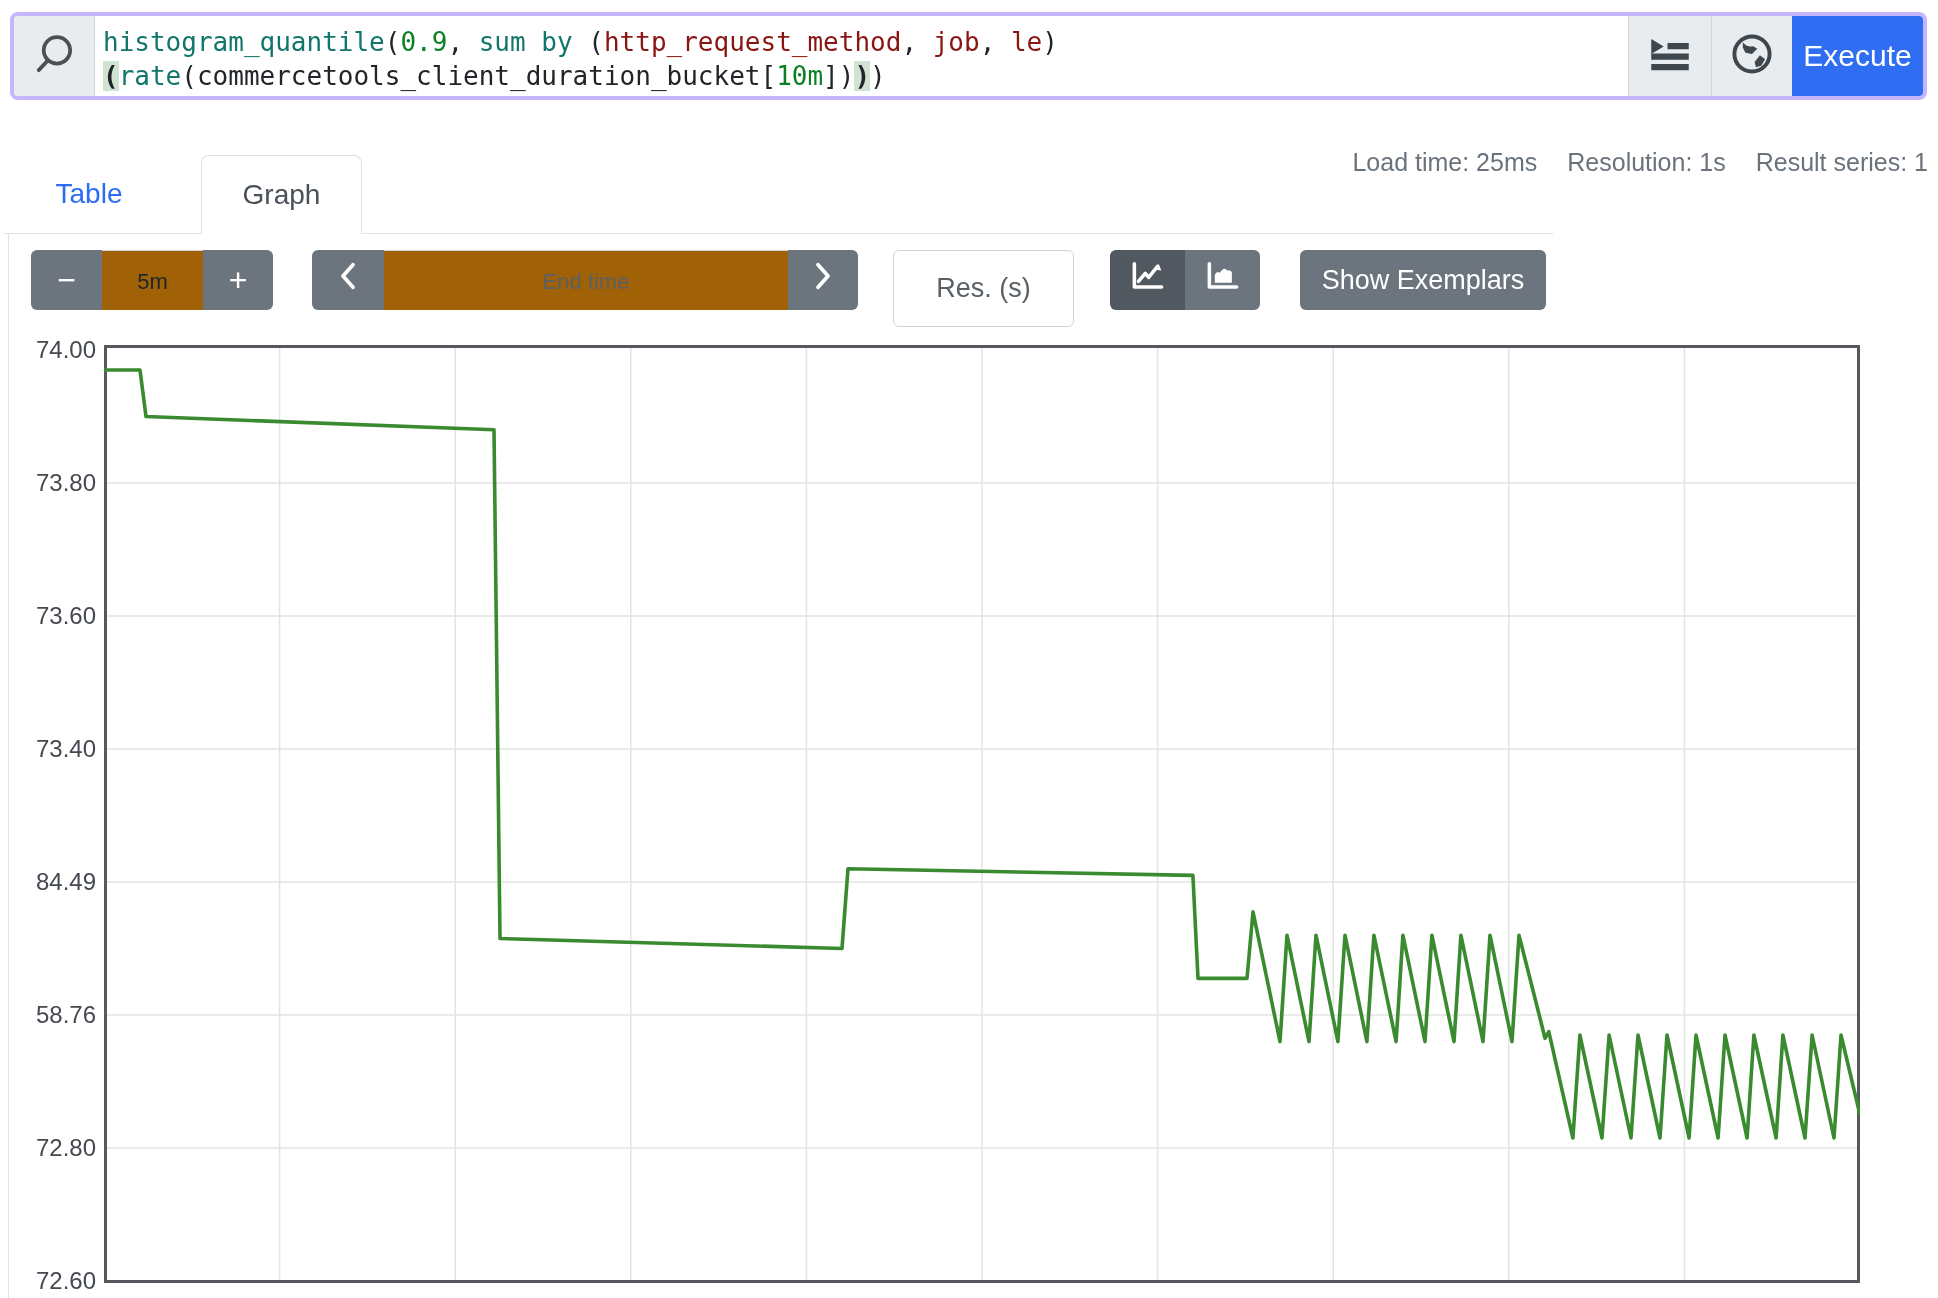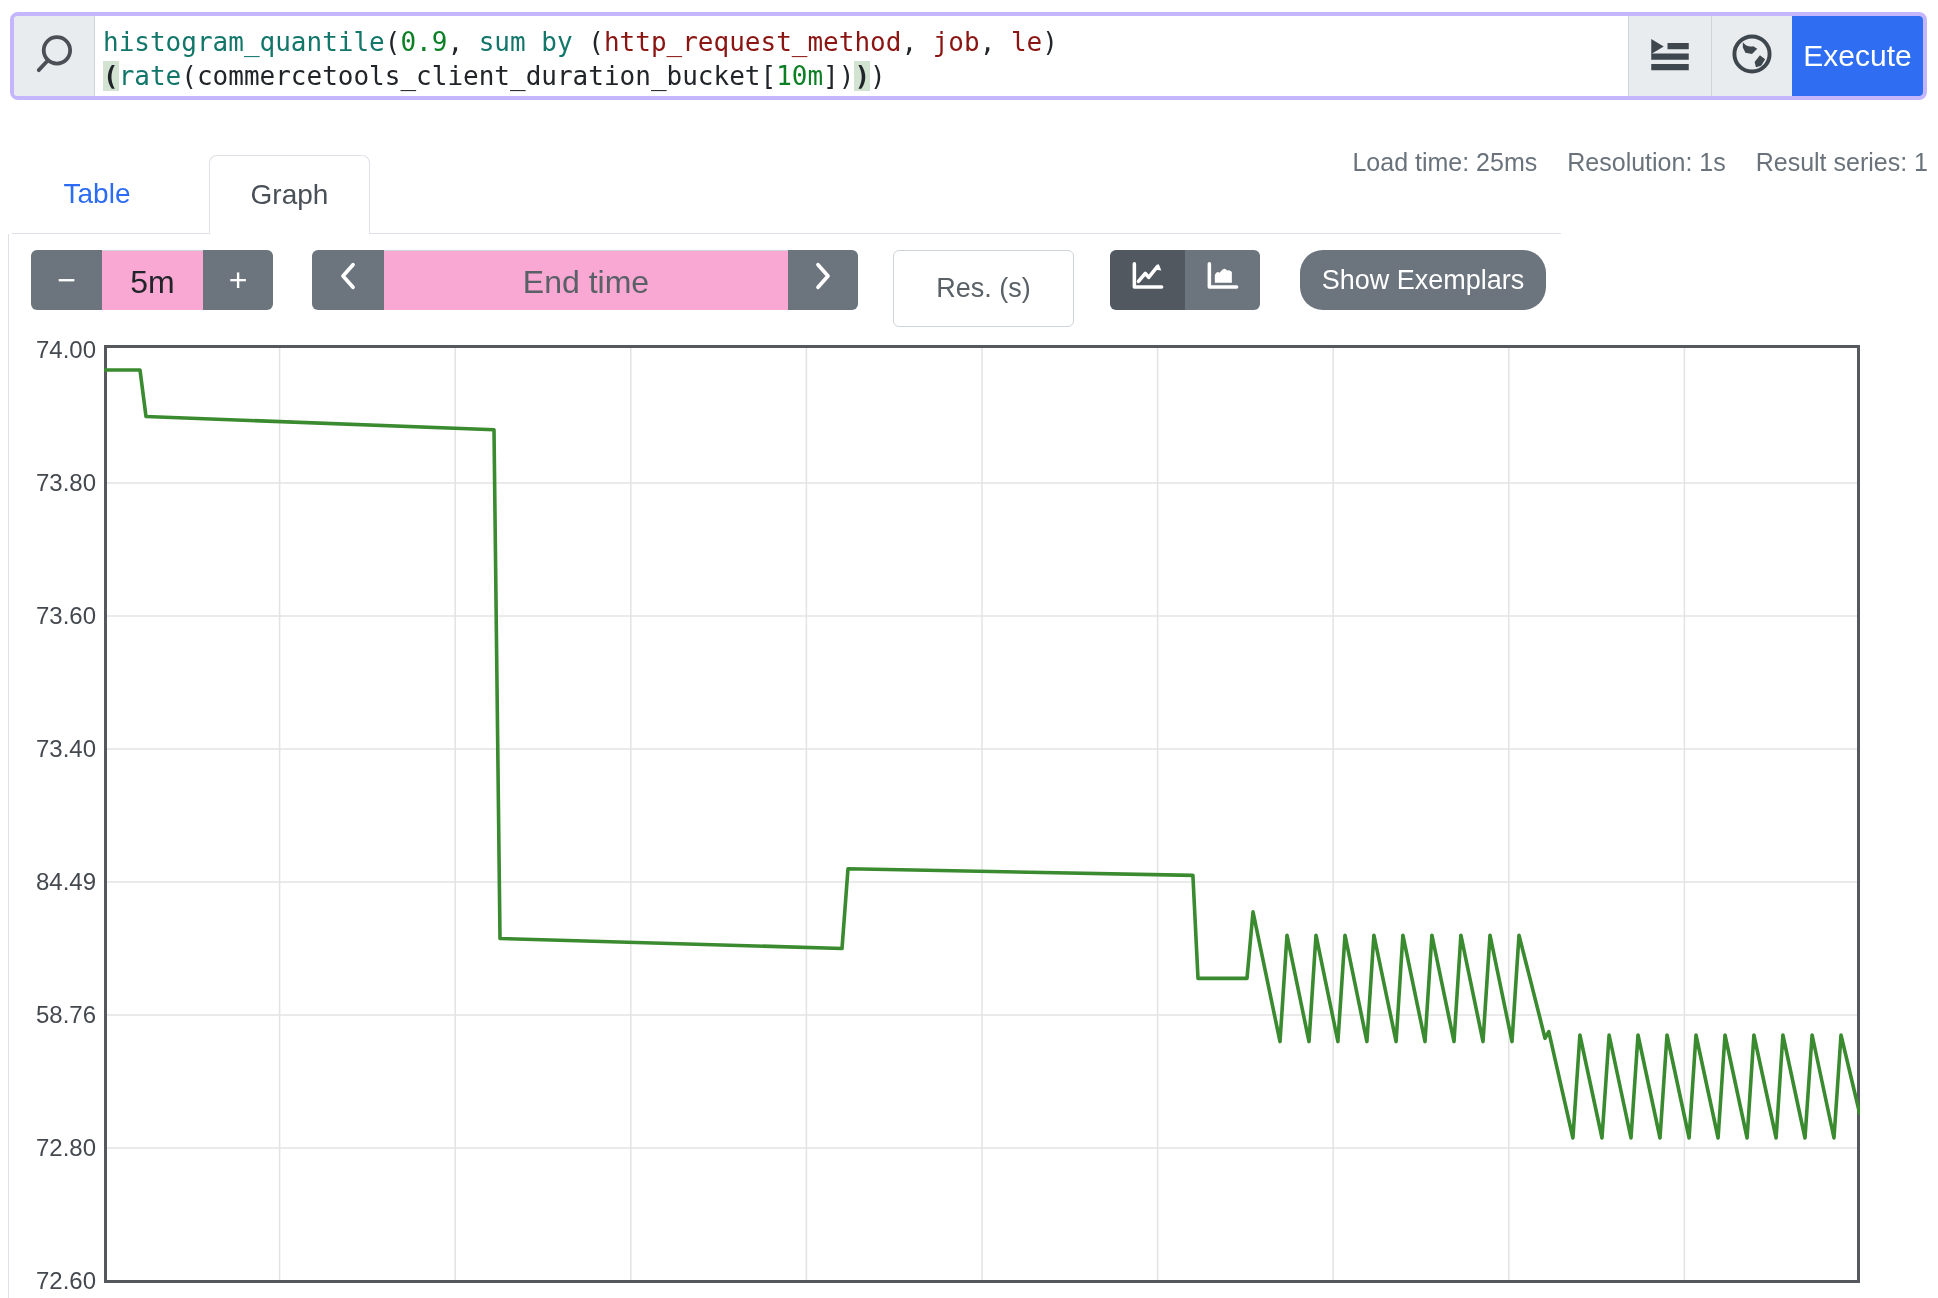--- a/index.html
+++ b/index.html
@@ -19,38 +19,38 @@
   .query-text .lbl{color:#8a1512;}
   .query-text .metric,.query-text .pn{color:#212529;}
   .query-text .match{background:#d2e3d2;font-weight:bold;}
   .execute-btn{width:131px;background:#2f6ef2;color:#fff;font-size:30px;display:flex;
     align-items:center;justify-content:center;cursor:pointer;}
 
   
   .stats{position:absolute;top:148px;right:10px;display:flex;gap:30px;font-size:25px;color:#6a737b;}
 
   
-  .tabbar{position:absolute;left:12px;top:155px;width:1549px;height:78px;border-bottom:1px solid #dee2e6;}
+  .tabbar{position:absolute;left:4px;top:155px;width:1549px;height:78px;border-bottom:1px solid #dee2e6;}
   .tab-table{position:absolute;left:8px;top:0;width:154px;height:78px;display:flex;align-items:center;
     justify-content:center;color:#2c6cf4;font-size:28px;cursor:pointer;}
   .tab-graph{position:absolute;left:162px;top:0;width:161px;height:79px;background:#fff;
     border:1px solid #dee2e6;border-bottom:none;border-radius:8px 8px 0 0;display:flex;align-items:center;
     justify-content:center;color:#495057;font-size:28px;box-sizing:border-box;z-index:2;cursor:default;margin-left:35px;}
 
   
   .graph-panel{position:absolute;left:8px;top:234px;width:1929px;height:1064px;border-left:1px solid #dee2e6;}
 
   
   .ctl{position:absolute;height:60px;box-sizing:border-box;}
   .grp{display:flex;border-radius:6px;overflow:hidden;}
   .btn-sec{background:#6c757d;color:#fff;border:none;display:flex;align-items:center;justify-content:center;
     cursor:pointer;font-size:32px;height:60px;box-sizing:border-box;}
   .btn-dark{background:#51585f;}
-  .mid-input{background:#f9a8d4;border:0;border-top:1px solid #ced4da;border-bottom:1px solid #ced4da;
-    text-align:center;font-size:32px;color:#212529;height:64px;box-sizing:border-box;
+  .mid-input{background:#a16207;border:0;border-top:1px solid #ced4da;border-bottom:1px solid #ced4da;
+    text-align:center;font-size:22px;color:#212529;height:64px;box-sizing:border-box;
     font-family:"Liberation Sans",sans-serif;outline:none;}
   .lone-input{background:#fff;border:1px solid #ced4da;border-radius:6px;text-align:center;font-size:27px;
     color:#495057;height:77px;box-sizing:border-box;font-family:"Liberation Sans",sans-serif;outline:none;}
   .lone-input::placeholder,.mid-input::placeholder{color:#596167;opacity:1;}
   .exemplars-btn{font-size:27px;border-radius:6px;width:246px;}
 
   
   .ytick{position:absolute;left:0;width:96px;text-align:right;font-size:24px;color:#444950;line-height:30px;}
   #plot-wrap{position:absolute;left:104px;top:345px;width:1756px;height:938px;cursor:crosshair;}
 </style>
@@ -141,21 +141,21 @@
   <div class="btn-sec" style="width:75px;">
     <span>
       <svg width="36" height="30" viewBox="0 0 26 22">
         <polyline points="3,2 3,19 23,19" fill="none" stroke="#fff" stroke-width="2.6" stroke-linecap="round" stroke-linejoin="round"></polyline>
         <path d="M7,16 L7,10 Q8.5,7.2 10.5,8.6 L12.5,6.4 Q14.5,4.6 16,7 Q18,6.2 19.5,8 L19.5,16 Z" fill="#fff"></path>
       </svg>
     </span>
   </div>
 </div>
 
-<div class="ctl btn-sec exemplars-btn" style="left:1300px;top:250px;border-radius:23px;">Show Exemplars</div>
+<div class="ctl btn-sec exemplars-btn" style="left:1300px;top:250px;">Show Exemplars</div>
 
 <div id="ylabels">
     <div class="ytick" style="top: 335px;">74.00</div>
     <div class="ytick" style="top: 468px;">73.80</div>
     <div class="ytick" style="top: 601px;">73.60</div>
     <div class="ytick" style="top: 734px;">73.40</div>
     <div class="ytick" style="top: 867px;">84.49</div>
     <div class="ytick" style="top: 1000px;">58.76</div>
     <div class="ytick" style="top: 1133px;">72.80</div>
     <div class="ytick" style="top: 1266px;">72.60</div>

